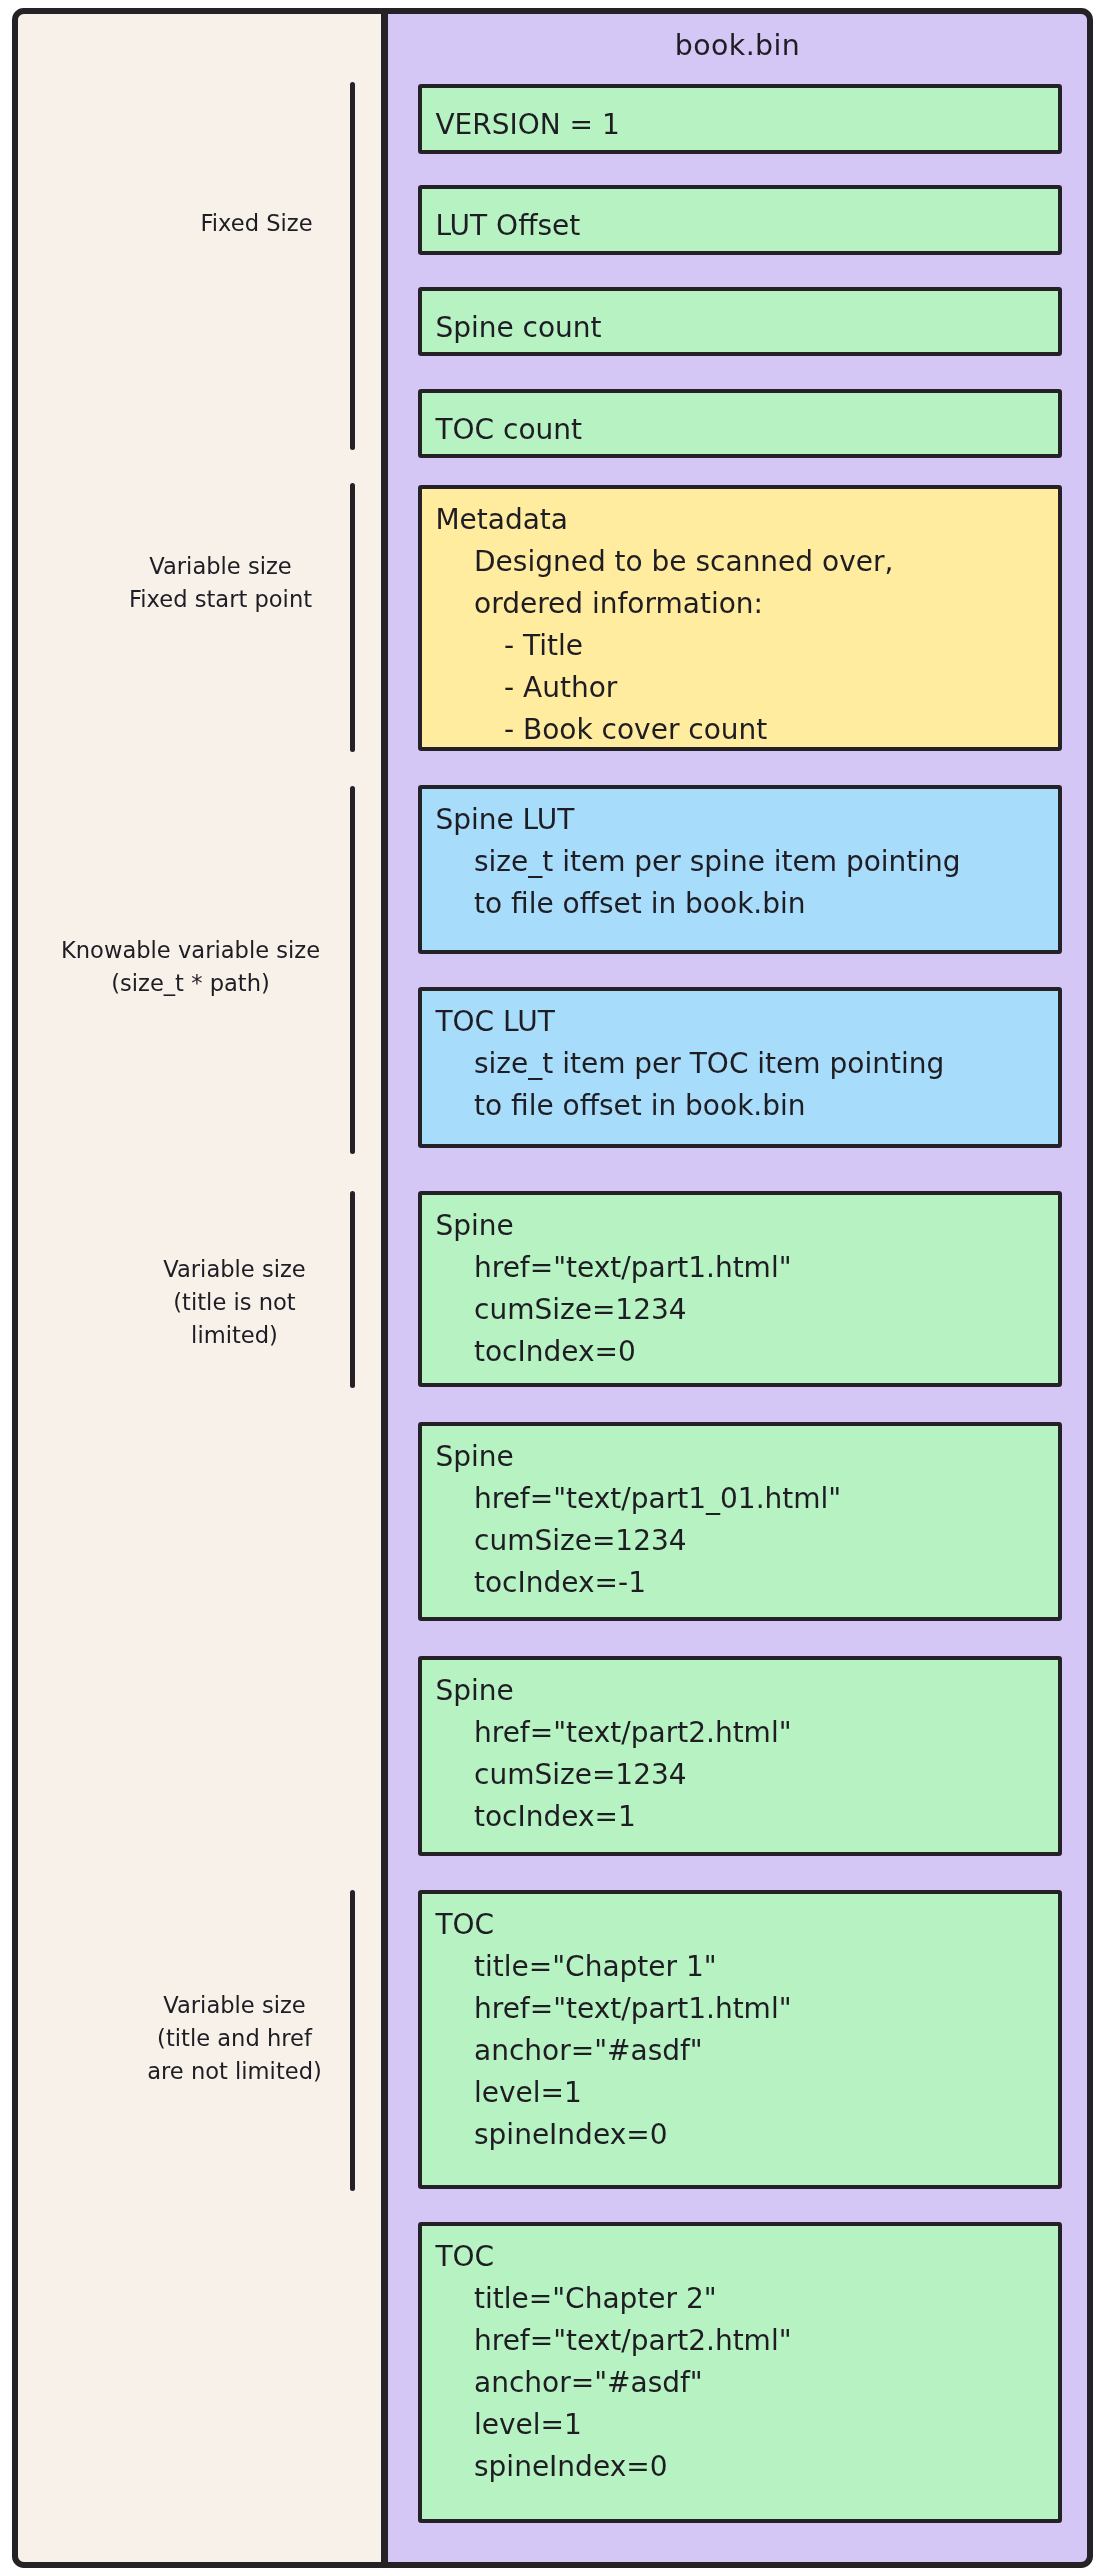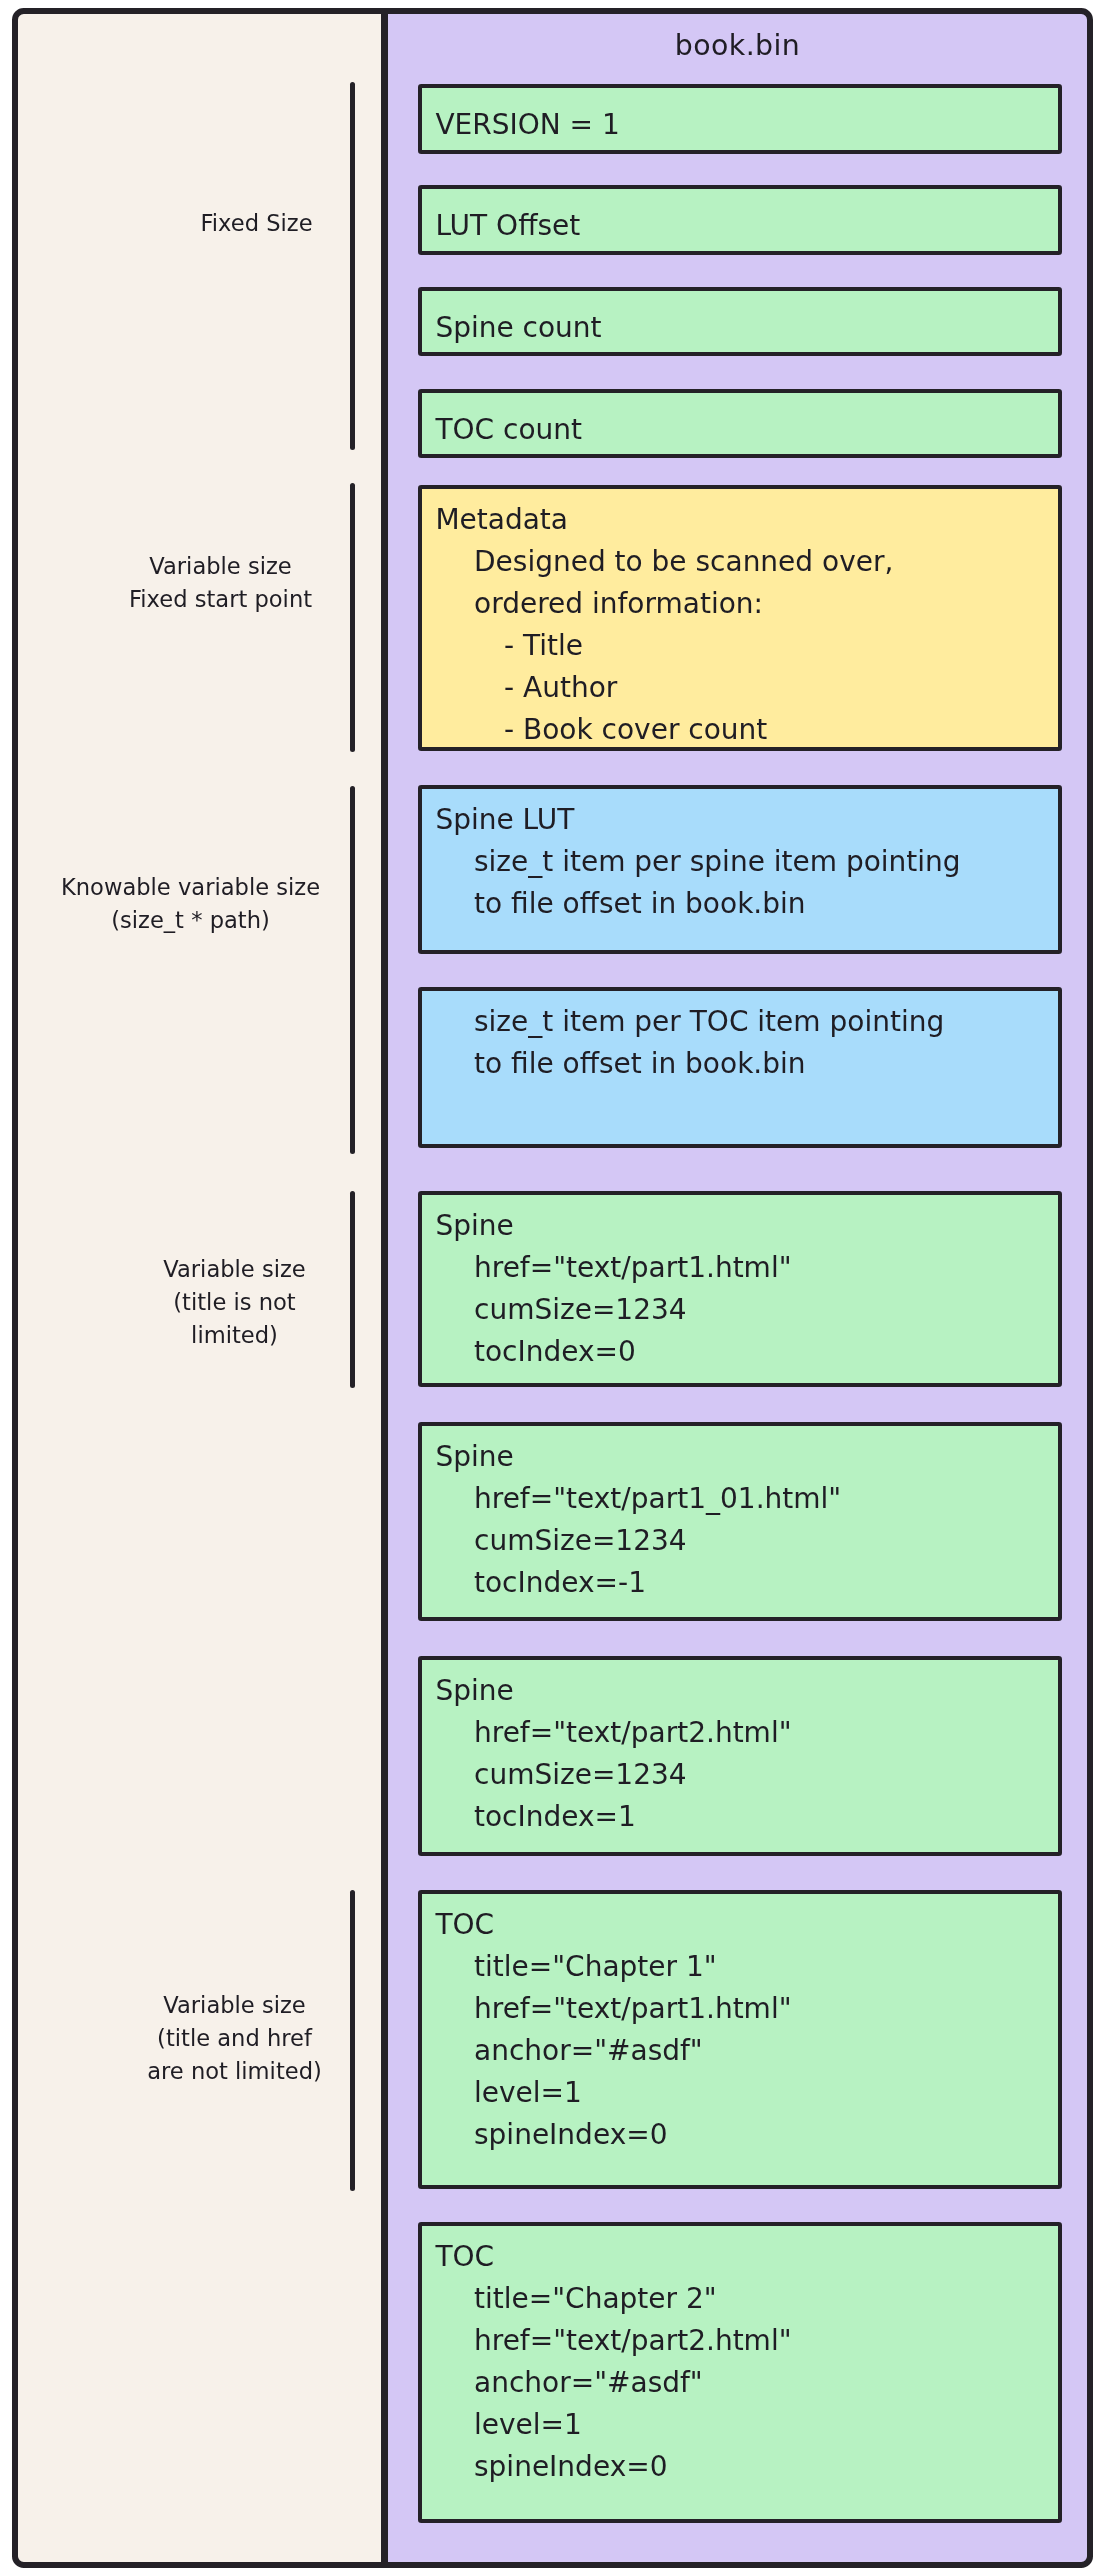--- a/index.html
+++ b/index.html
@@ -24,21 +24,21 @@
   #bk2{top:483px;height:269px}
   #bk3{top:786px;height:368px}
   #bk4{top:1191px;height:197px}
   #bk5{top:1890px;height:301px}
 
   
   .side-label{position:absolute;text-align:center;font-size:22.6px;line-height:33px;}
   .side-label div{white-space:nowrap;}
   #sl1{left:156px;width:201px;top:207px}
   #sl2{left:91px;width:259px;top:550px}
-  #sl3{left:44px;width:293px;top:871px}
+  #sl3{left:44px;width:293px;top:934px}
   #sl4{left:130px;width:209px;top:1253px}
   #sl5{left:109px;width:251px;top:1989px}
 
   
   .box{position:absolute;left:418px;width:644px;border:4.2px solid var(--stroke,#242127);
     border-radius:3.3px;box-sizing:border-box;font-size:28px;line-height:42px;
     padding:10px 5px 0 0;overflow:hidden;}
   .box.single{display:flex;align-items:center;padding-top:12px;}
   .box.green{background:var(--green,#b7f2c2);}
   .box.yellow{background:var(--yellow,#ffec9e);}
@@ -119,20 +119,21 @@
   <div class="ln i2">- Book cover count</div>
 </div>
 
 <div class="box blue" id="b6">
   <div class="ln">Spine LUT</div>
   <div class="ln i1">size_t item per spine item pointing</div>
   <div class="ln i1">to file offset in book.bin</div>
 </div>
 
 <div class="box blue" id="b7">
+  <div class="ln">TOC LUT</div>
   <div class="ln i1">size_t item per TOC item pointing</div>
   <div class="ln i1">to file offset in book.bin</div>
 </div>
 
 <div class="box green" id="b8">
   <div class="ln">Spine</div>
   <div class="ln i1">href="text/part1.html"</div>
   <div class="ln i1">cumSize=1234</div>
   <div class="ln i1">tocIndex=0</div>
 </div>

